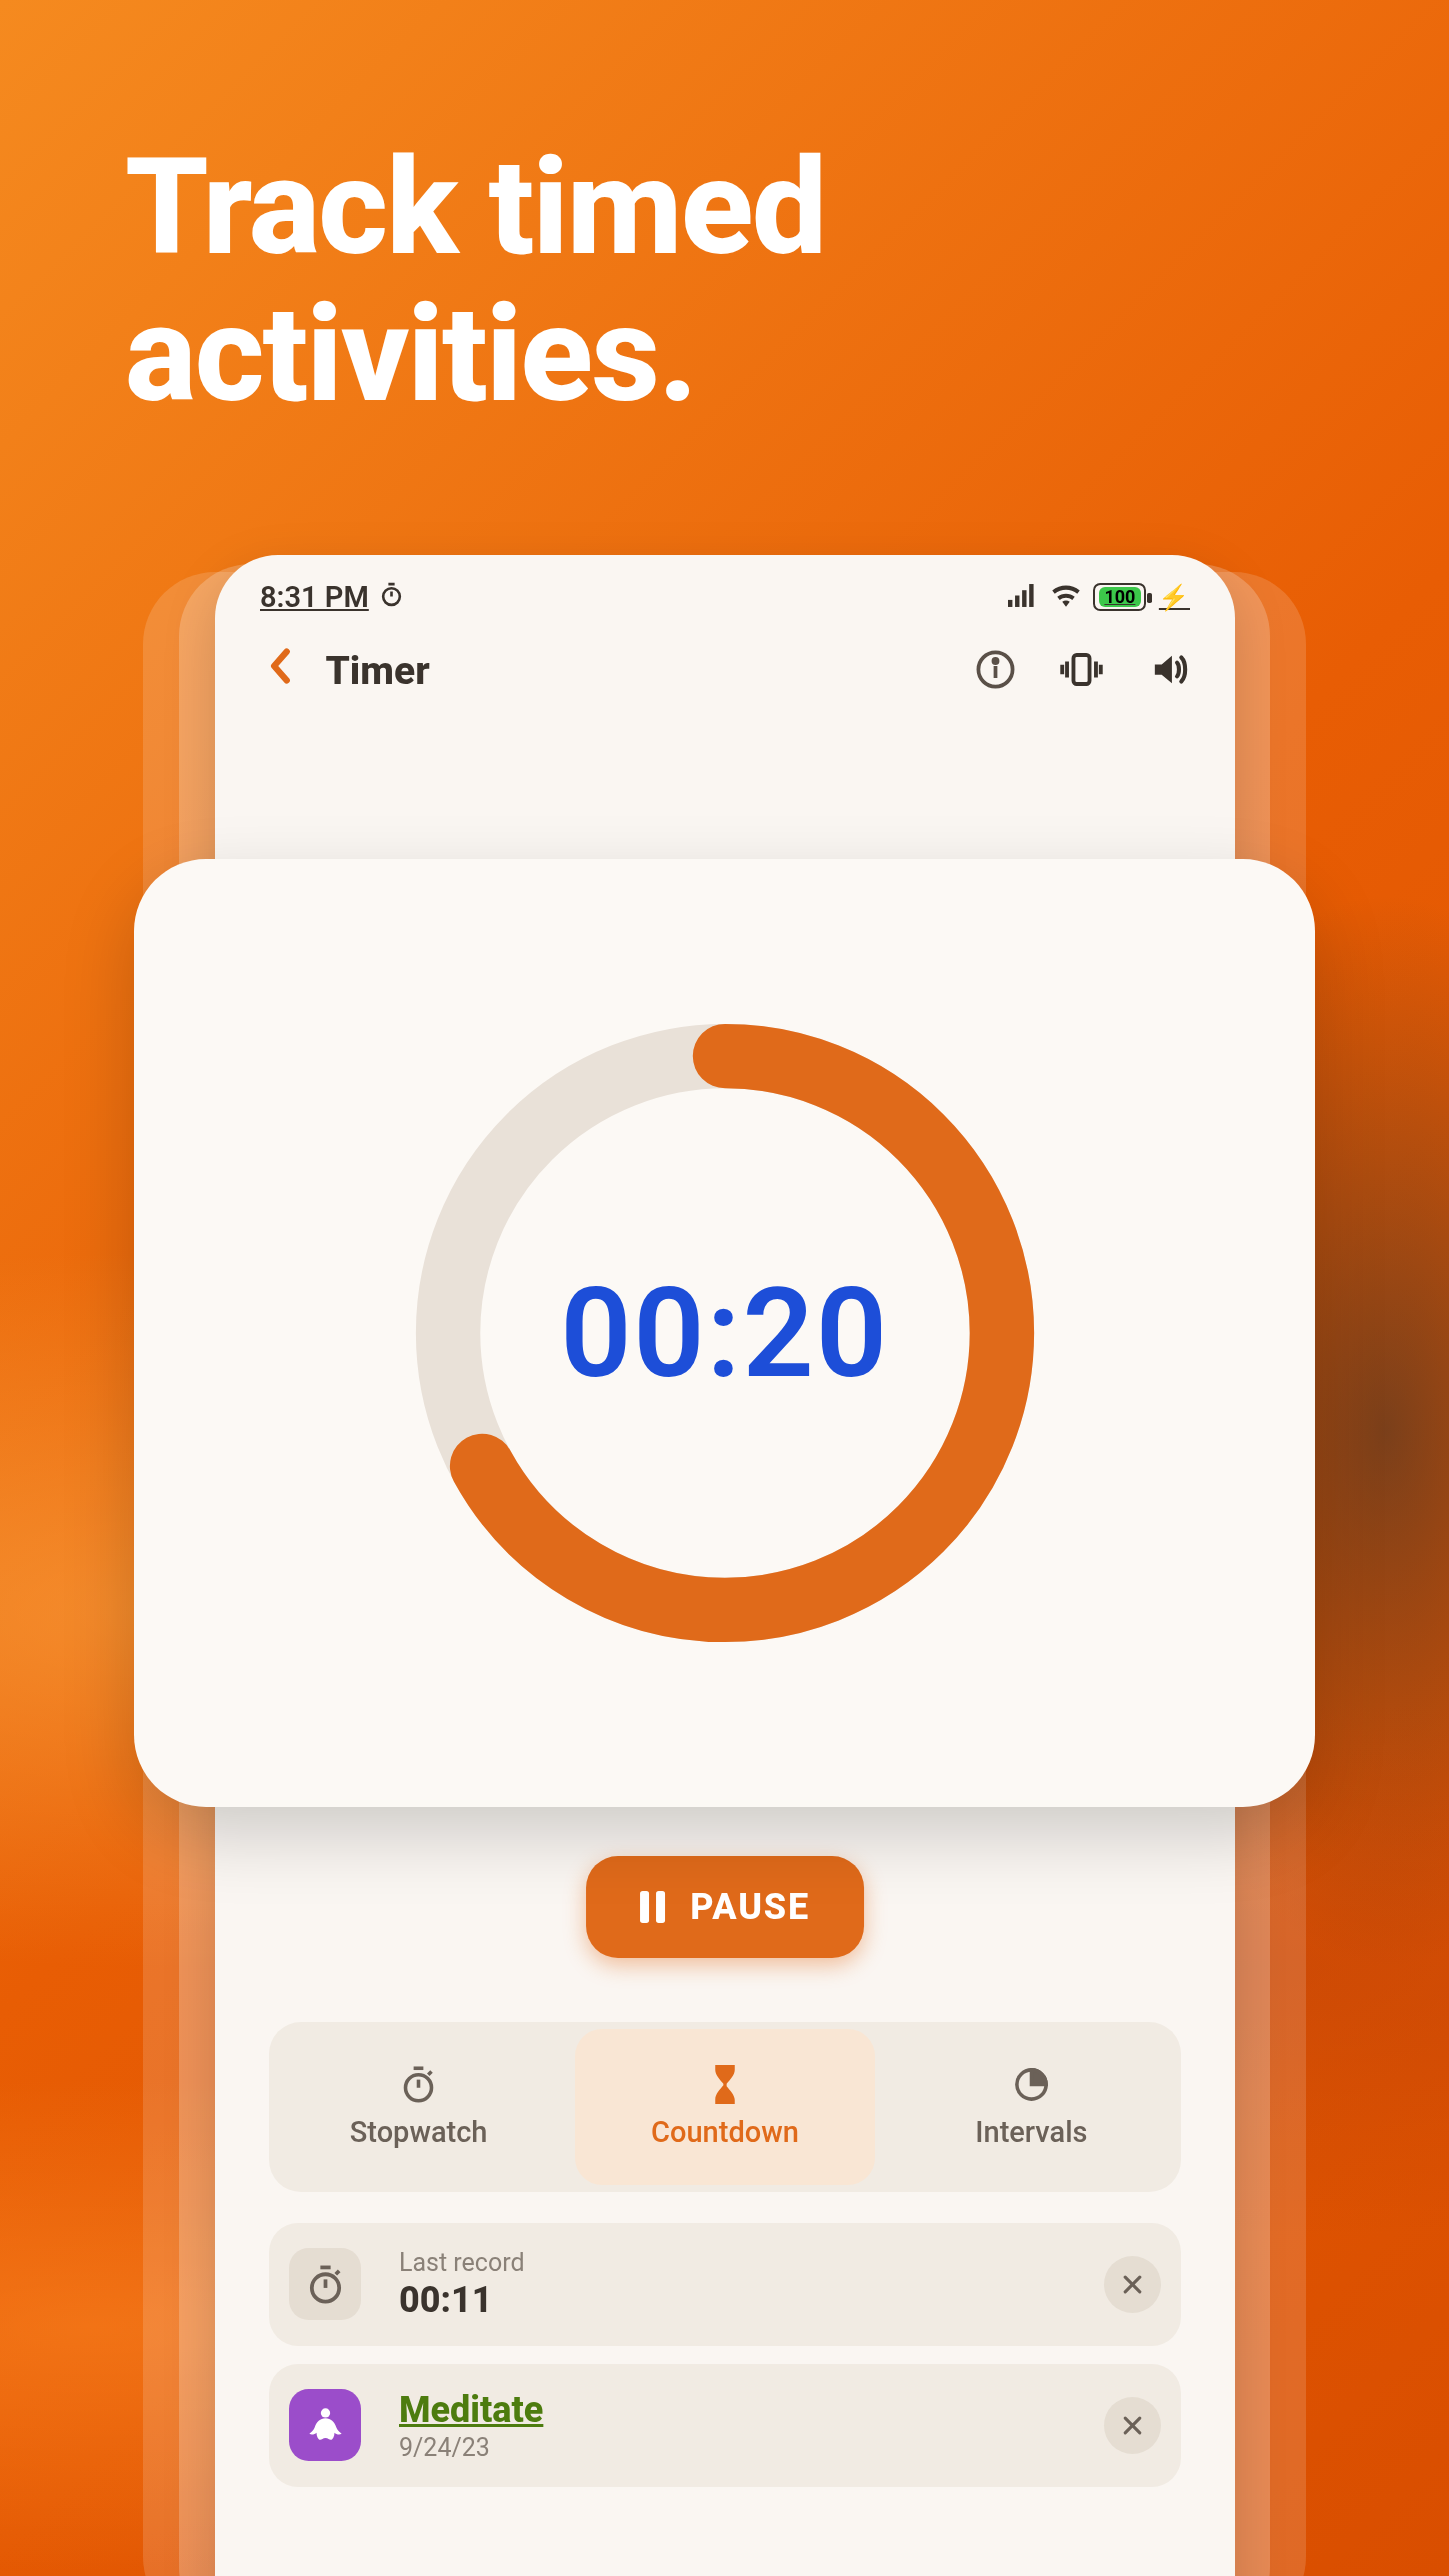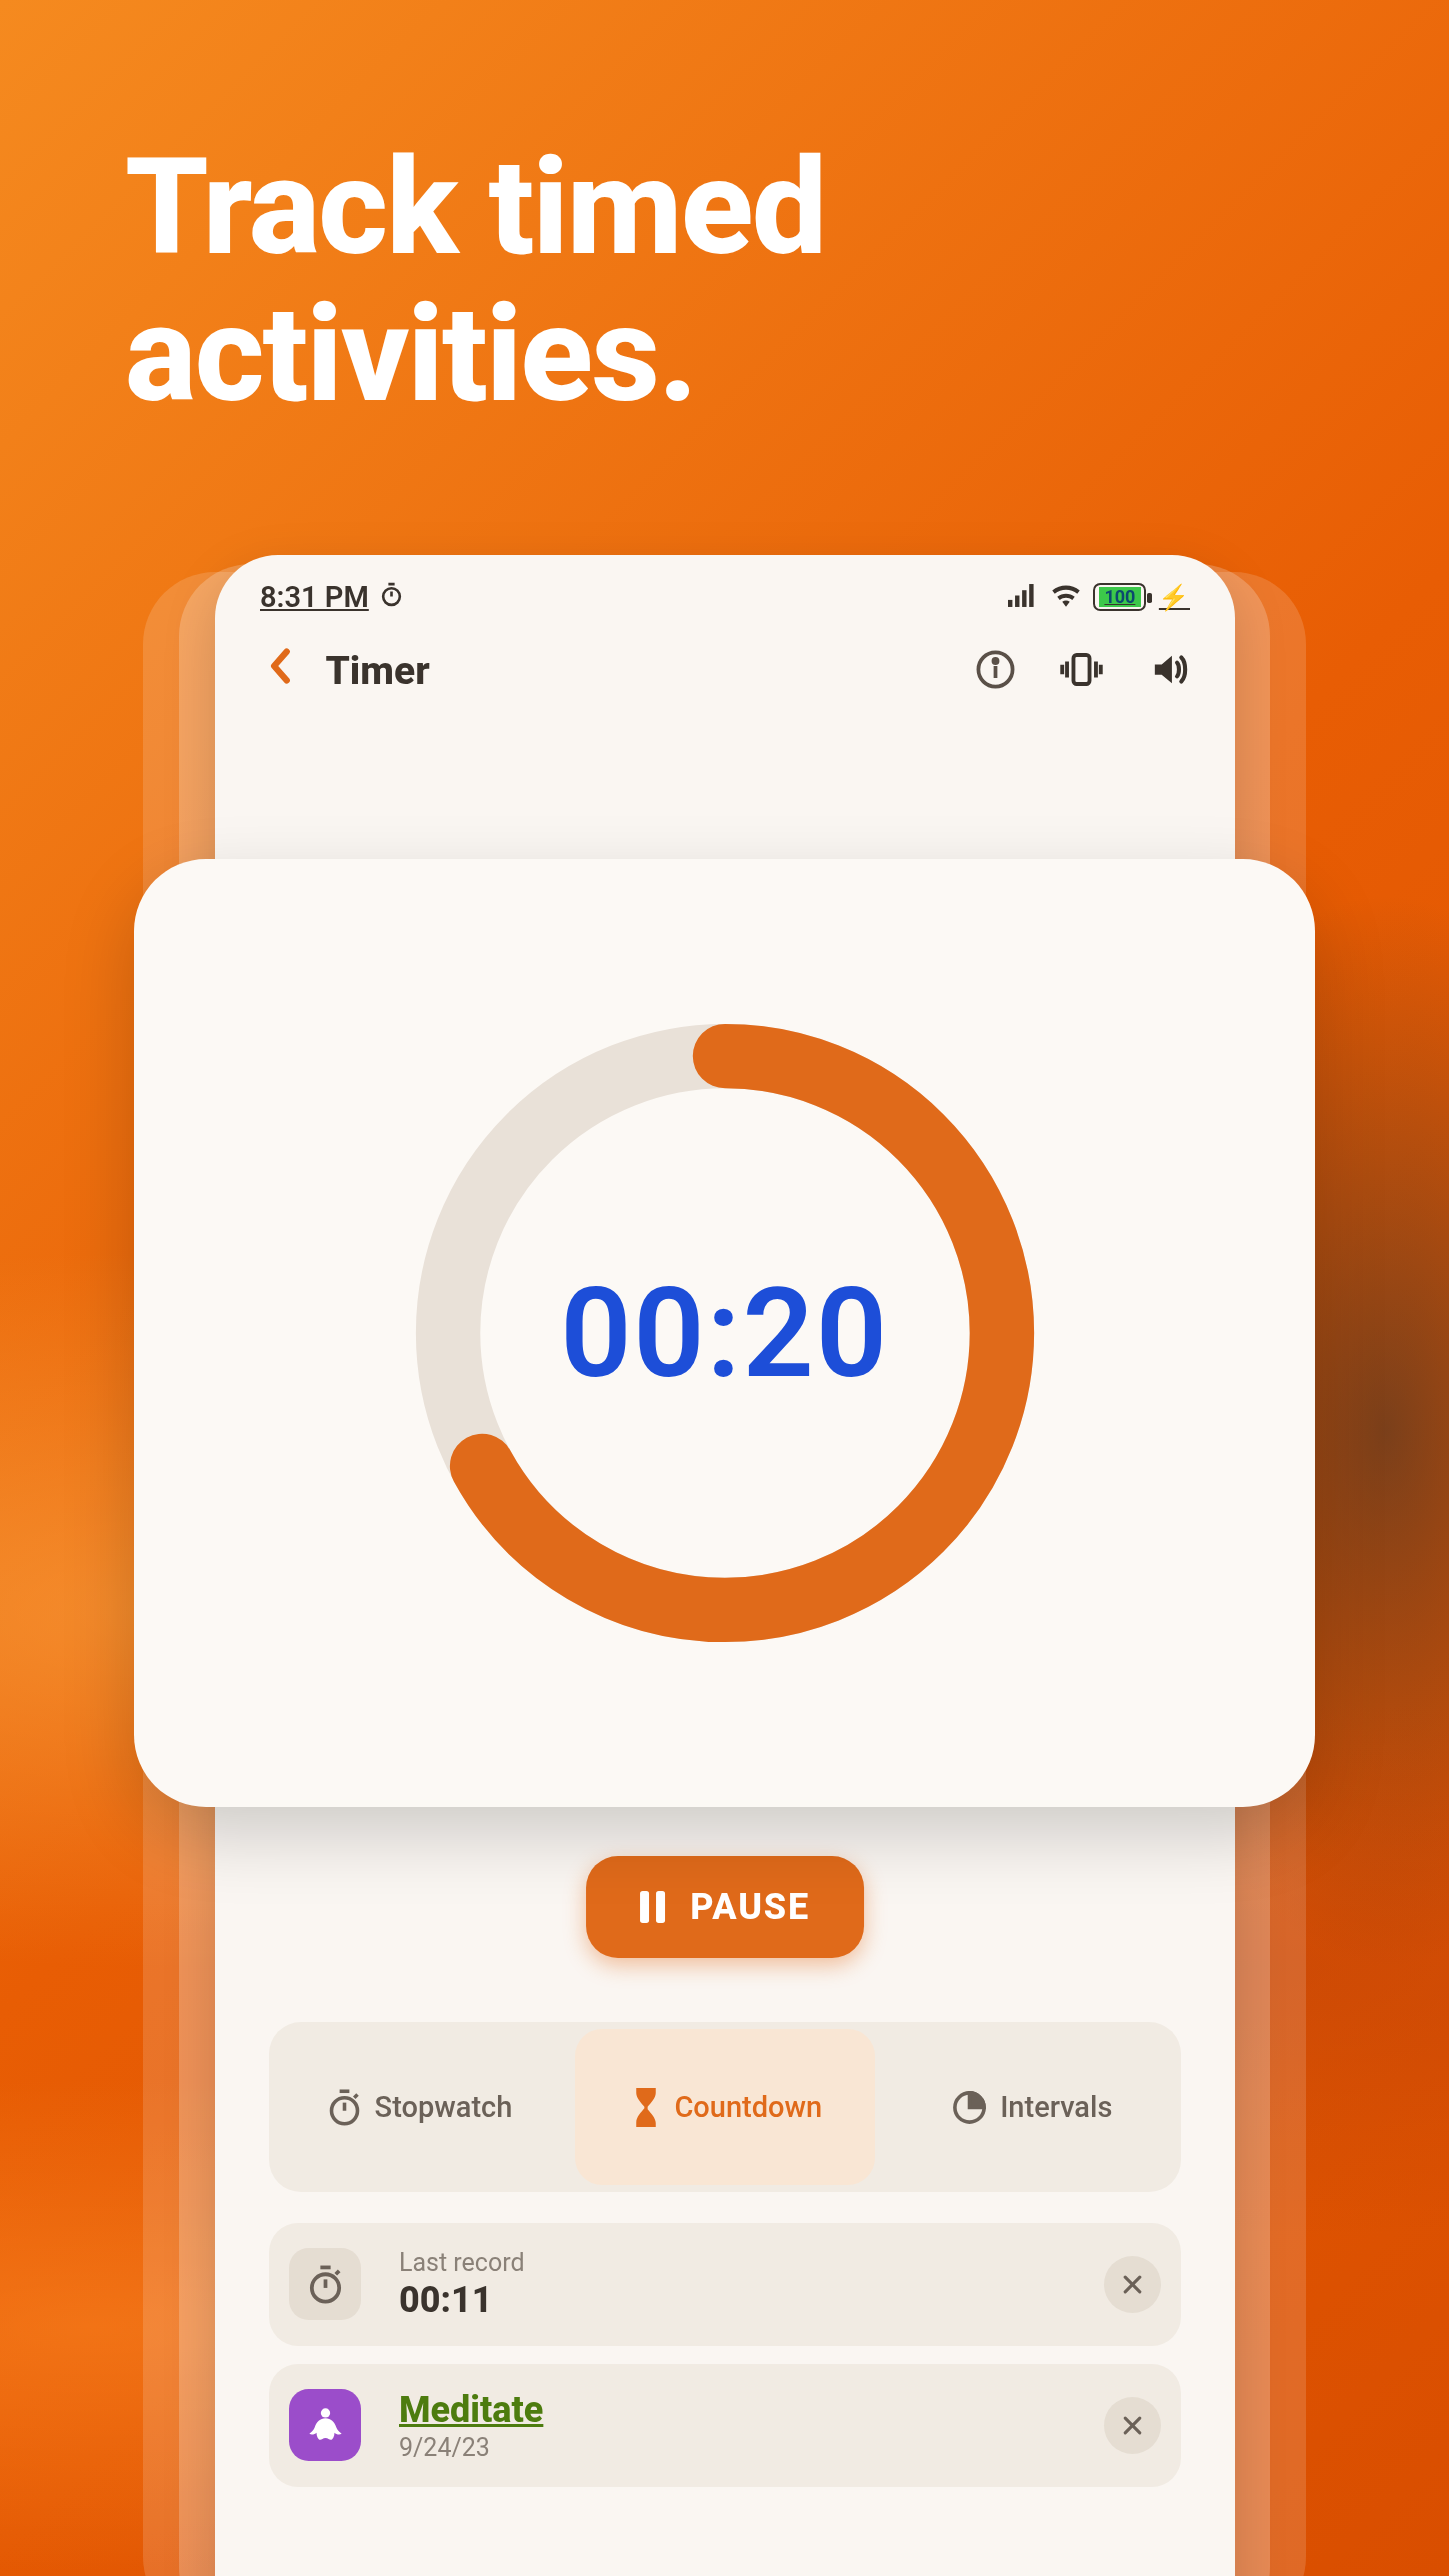--- a/index.html
+++ b/index.html
@@ -138,21 +138,21 @@
     left: 54px;
     right: 54px;
     height: 170px;
     background: #f1ebe3;
     border-radius: 32px;
     display: flex;
   }
   .seg-item {
     flex: 1;
     display: flex;
-    flex-direction: row;
+    flex-direction: column;
     align-items: center;
     justify-content: center;
     gap: 10.7px;
     color: #6b6158;
     font-size: 29px;
     font-weight: 500;
   }
   .seg-item.active {
     background: #f9e6d4;
     color: #e06a1a;
@@ -201,22 +201,22 @@
   .battery {
     display: inline-flex; align-items: center;
     border: 2.7px solid #3a332d; border-radius: 7.2px;
     padding: 1.8px 3.6px; position: relative;
   }
   .battery::after {
     content: ""; position: absolute; right: -7.2px; top: 7.2px;
     width: 4.5px; height: 10.7px; background: #3a332d; border-radius: 1.8px;
   }
   .battery-fill {
-    background: #3cc84a; color: #0c4a6e; font-size: 18px; font-weight: 700;
-    padding: 0 5.4px; border-radius: 0; line-height: 19.7px;
+    background: #3cc84a; color: #000000; font-size: 18px; font-weight: 700;
+    padding: 0 5.4px; border-radius: 6px; line-height: 19.7px;
   }
 </style>
 </head>
 <body>
 
 <div class="bg-swirl"></div>
 
 <div class="hero">
   <div>Track timed</div>
   <div>activities.</div>

